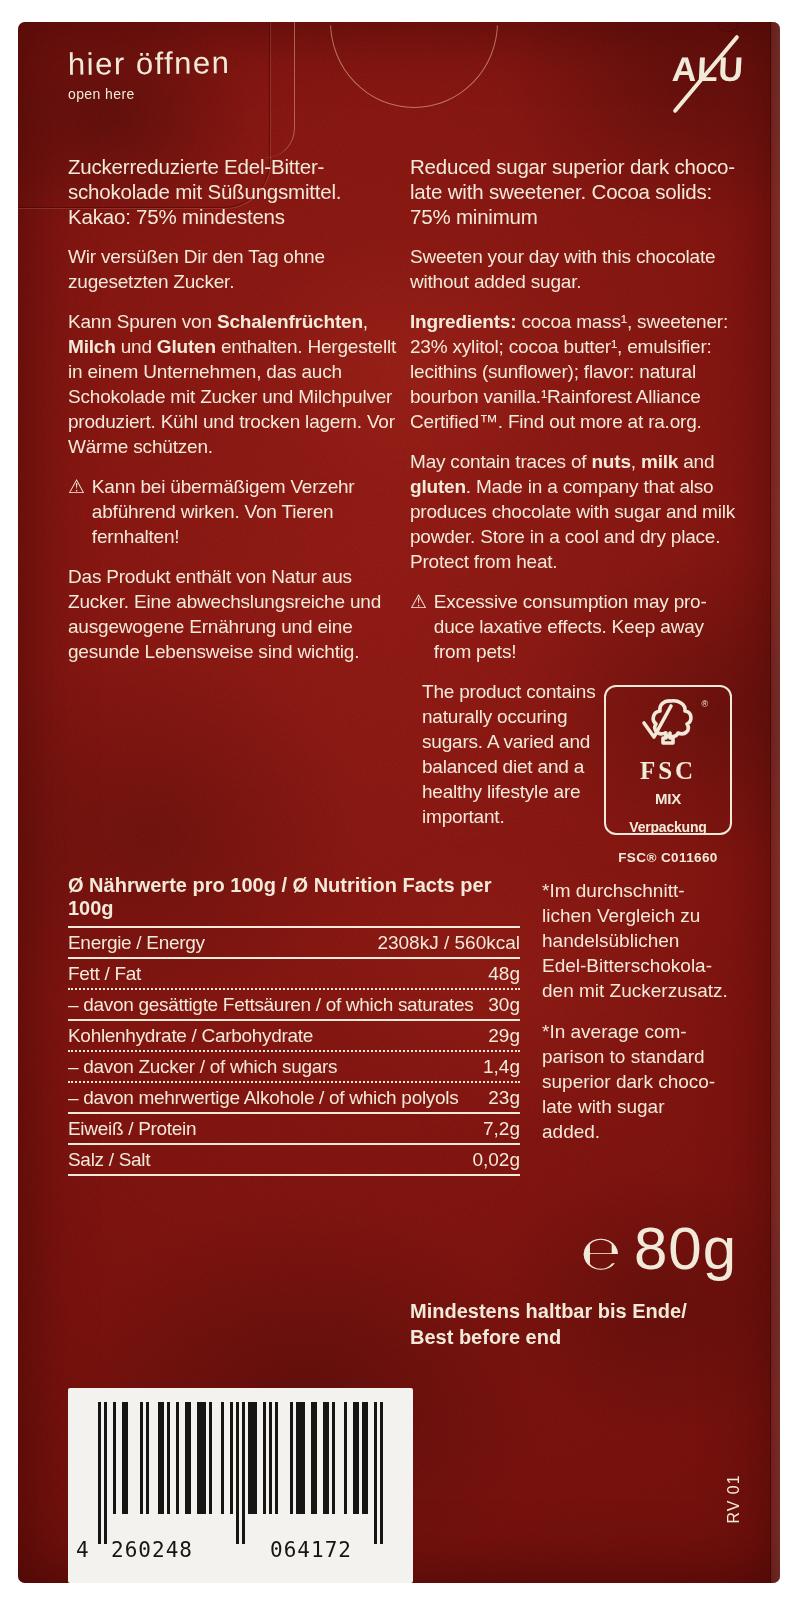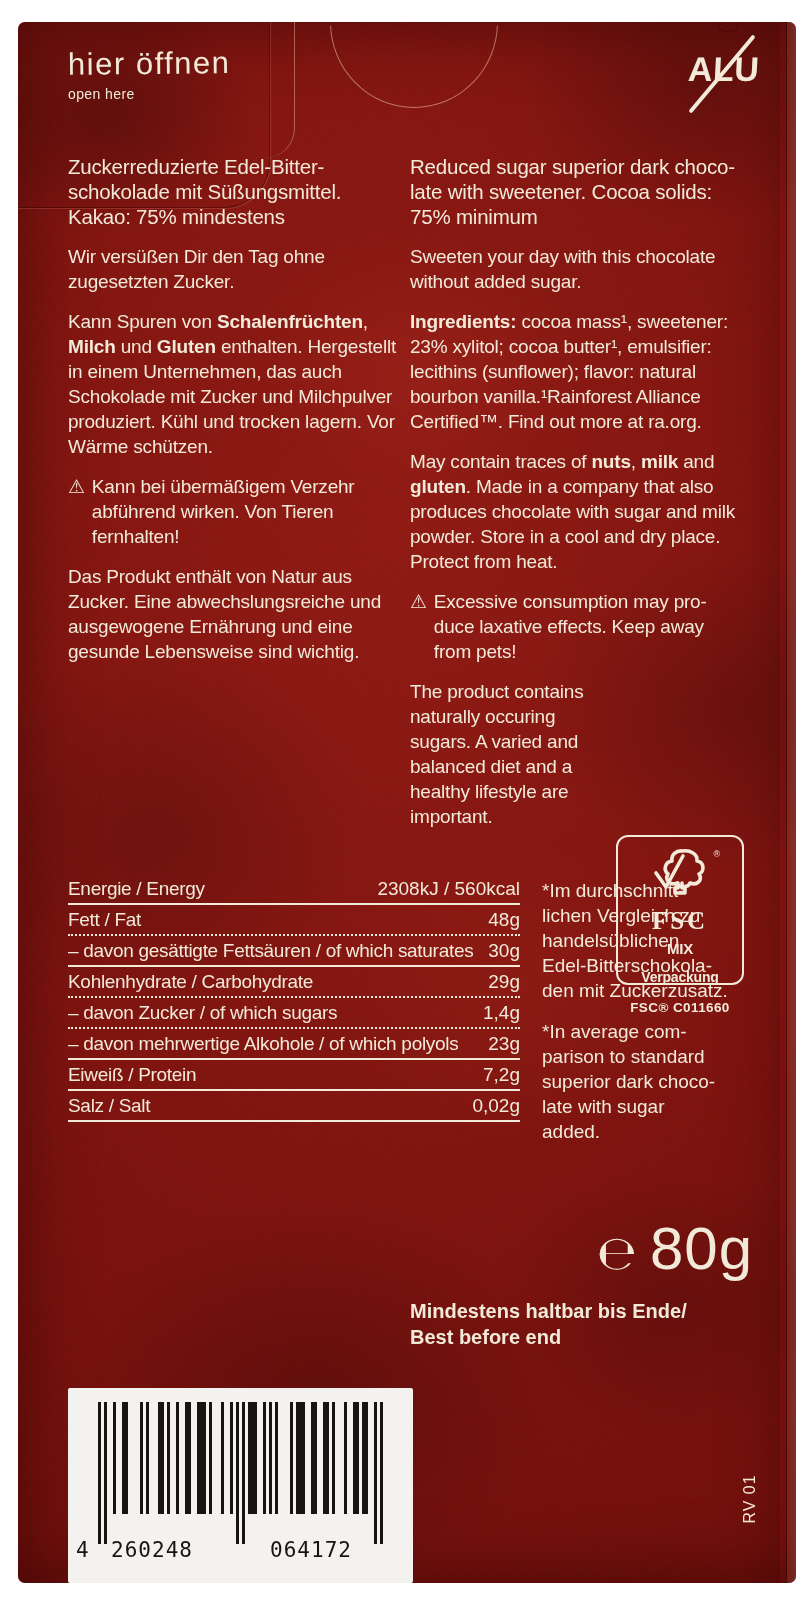--- a/index.html
+++ b/index.html
@@ -1,21 +1,21 @@
 <!DOCTYPE html>
 <html><head>
 <meta charset="utf-8">
 <style>
   html,body{margin:0;padding:0;background:#ffffff;}
   .page{position:relative;width:806px;height:1600px;background:#ffffff;overflow:hidden;
         font-family:"Liberation Sans",sans-serif;}
   .package{position:absolute;left:18px;top:22px;width:762px;height:1561px;
            background:radial-gradient(130% 95% at 48% 32%, #a31f18 0%, #8f1712 48%, #76100c 100%);
            border-radius:7px;overflow:hidden;box-shadow:inset 0 0 70px rgba(40,0,0,.55);
-           color:#f2ead9;padding-left:16px;}
+           color:#f2ead9;}
   .mottle{position:absolute;inset:0;z-index:1;pointer-events:none;background:
     radial-gradient(240px 190px at 12% 6%, rgba(0,0,0,.26), transparent 62%),
     radial-gradient(300px 230px at 88% 4%, rgba(0,0,0,.22), transparent 62%),
     radial-gradient(260px 210px at 52% 22%, rgba(255,98,66,.10), transparent 62%),
     radial-gradient(340px 300px at 18% 52%, rgba(0,0,0,.16), transparent 62%),
     radial-gradient(320px 260px at 92% 44%, rgba(0,0,0,.18), transparent 62%),
     radial-gradient(300px 240px at 64% 62%, rgba(255,90,60,.08), transparent 62%),
     radial-gradient(400px 320px at 38% 88%, rgba(0,0,0,.20), transparent 62%),
     radial-gradient(280px 220px at 84% 82%, rgba(0,0,0,.16), transparent 62%);}
   .grain{position:absolute;inset:0;z-index:1;pointer-events:none;opacity:.16;}
@@ -46,21 +46,21 @@
   
   .col{width:334px;font-size:19px;line-height:25px;letter-spacing:-.2px;}
   .col-de{left:50px;top:132px;}
   .col-en{left:392px;top:132px;}
   .col .hd{font-weight:400;font-size:20.5px;line-height:25px;white-space:pre-line;margin:0 0 15px;}
   .col p{margin:0 0 15px;}
   .b{font-weight:700;}
   .warn{display:flex;gap:7px;margin:0 0 15px;}
   .warn .tri{flex:0 0 auto;font-size:19px;line-height:25px;}
   .warn .wtxt{white-space:pre-line;}
-  .enrow{display:flex;margin:0;flex-direction:column;}
+  .enrow{display:flex;margin:12px;}
   .enrow .pc{width:176px;white-space:pre-line;margin:0;}
 
   
   .fsc{margin-left:auto;margin-top:6px;width:128px;height:150px;border:2px solid #f2ead9;
        border-radius:12px;text-align:center;padding-top:8px;box-sizing:border-box;}
   .fsc .treewrap{position:relative;display:inline-block;width:64px;height:56px;}
   .fsc .reg{position:absolute;right:-8px;top:-3px;font-size:9px;}
   .fsc .word{font-family:"Liberation Serif",serif;font-size:25px;font-weight:700;letter-spacing:3px;margin-top:1px;}
   .fsc .mix{font-size:15px;font-weight:700;margin-top:3px;}
   .fsc .mat{font-size:14px;font-weight:700;margin-top:4px;}
@@ -170,20 +170,21 @@
           </span>
           <div class="word">FSC</div>
           <div class="mix">MIX</div>
           <div class="mat">Verpackung</div>
           <div class="lic">FSC® C011660</div>
         </div>
       </div>
     </div>
 
     <div class="abs nutrition">
+      <div class="nhead">Ø Nährwerte pro 100g / Ø Nutrition Facts per 100g</div>
       <div class="nrow">
         <span class="lab">Energie / Energy</span>
         <span class="val">2308kJ / 560kcal</span>
       </div>
       <div class="nrow dotted">
         <span class="lab">Fett / Fat</span>
         <span class="val">48g</span>
       </div>
       <div class="nrow">
         <span class="lab">– davon gesättigte Fettsäuren / of which saturates</span>

